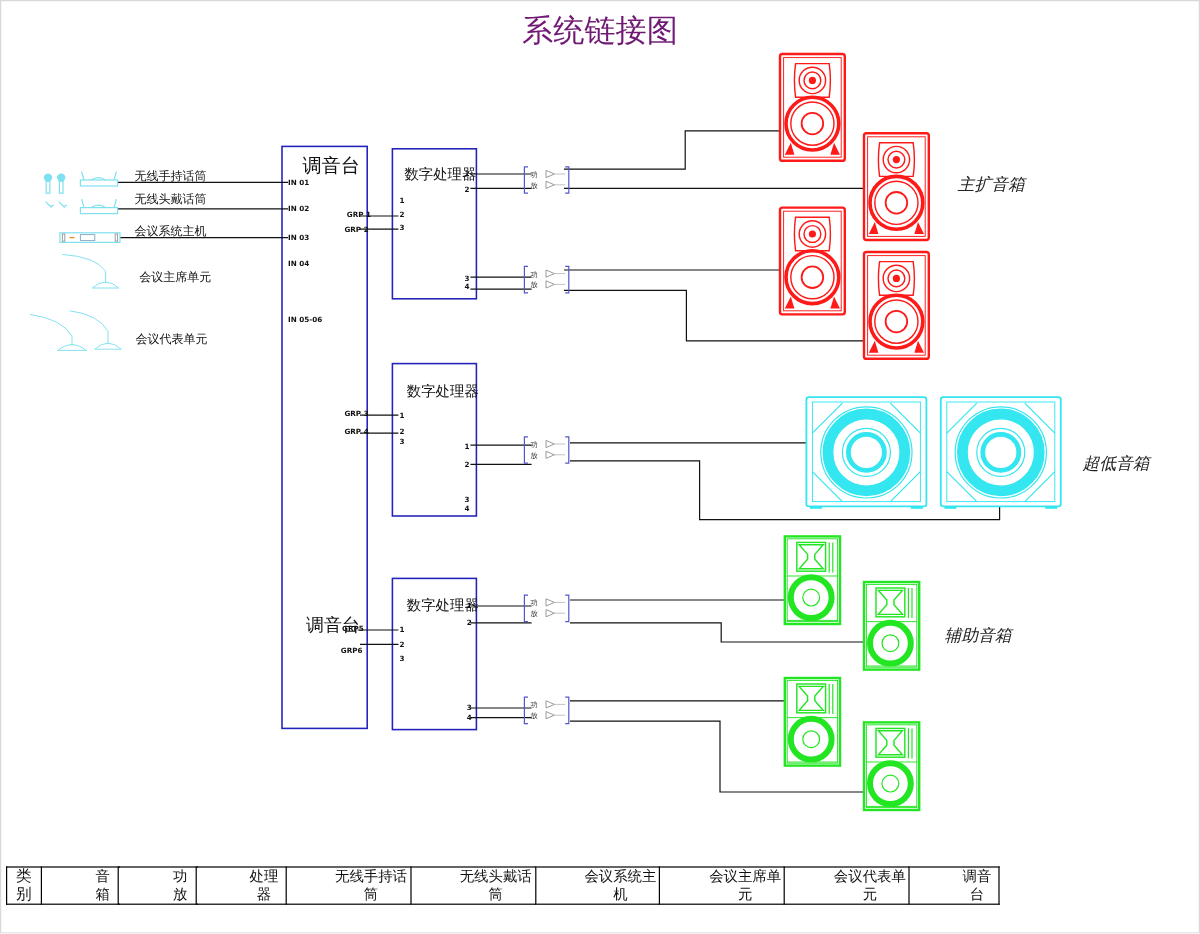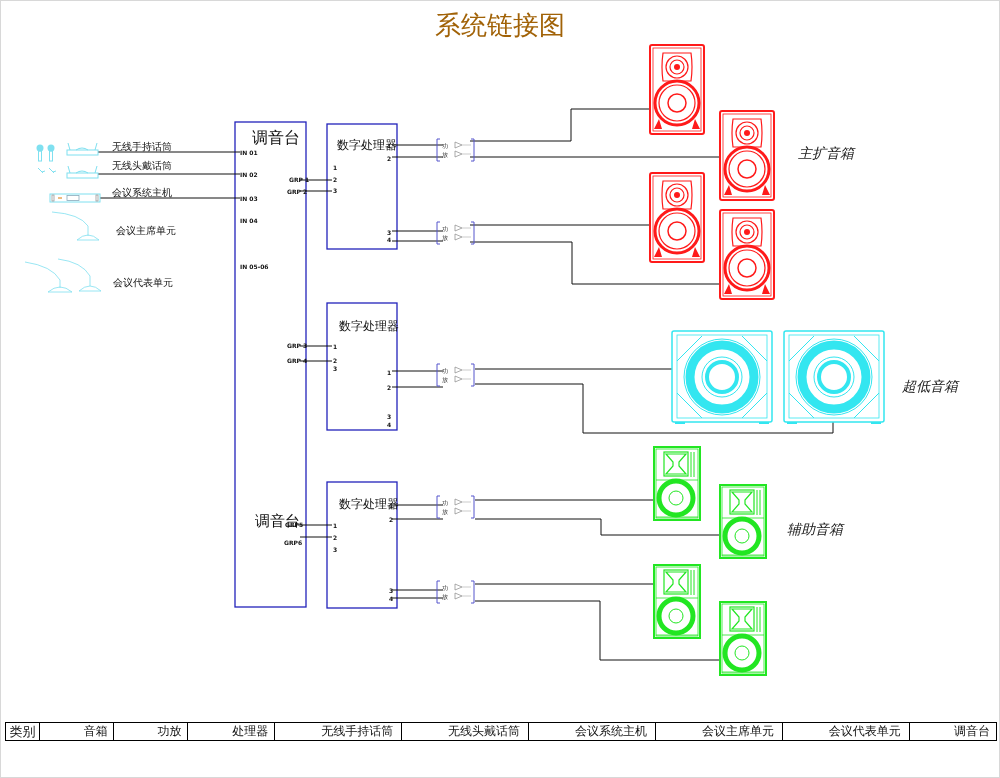--- a/index.html
+++ b/index.html
@@ -1,24 +1,24 @@
 <!DOCTYPE html>
 <html><head>
 <meta charset="utf-8">
 <style>
   html,body{margin:0;padding:0;background:#fff;}
   body{width:1000px;height:778px;position:relative;overflow:hidden;font-family:"DejaVu Sans",sans-serif;}
   #frame{position:absolute;left:0;top:0;width:998px;height:776px;border:1px solid #d8d8d8;}
   #diagram{position:absolute;left:0;top:0;}
-  .title{position:absolute;left:0;width:1000px;top:8px;text-align:center;font-size:26px;color:#a16207;font-family:"DejaVu Sans",sans-serif;}
+  .title{position:absolute;left:0;width:1000px;top:8px;text-align:center;font-size:26px;color:#701a75;font-family:"DejaVu Sans",sans-serif;}
   .lbl{position:absolute;font-size:10px;color:#111;white-space:nowrap;}
   .lbl-l{position:absolute;font-size:14px;color:#111;white-space:nowrap;}
   .pin{position:absolute;font-size:6px;font-weight:bold;color:#111;white-space:nowrap;}
   .group{position:absolute;font-size:14px;color:#222;white-space:nowrap;font-style:italic;}
-  table.bom{position:absolute;left:5px;top:722px;border-collapse:collapse;width:992px;font-family:"DejaVu Serif",serif;}
+  table.bom{position:absolute;left:5px;top:722px;border-collapse:collapse;width:828px;font-family:"DejaVu Serif",serif;}
   table.bom td{border:1px solid #000;text-align:center;font-size:12px;height:17px;padding:0 2px;color:#111;line-height:15px;}
   table.bom td.hd{font-family:"DejaVu Sans",sans-serif;font-size:13px;}
   table.bom td.cn{font-family:"DejaVu Sans",sans-serif;padding-left:40px;}
 </style>
 </head>
 <body>
 
 <div id="frame"></div>
 
 <div class="title">系统链接图</div>

